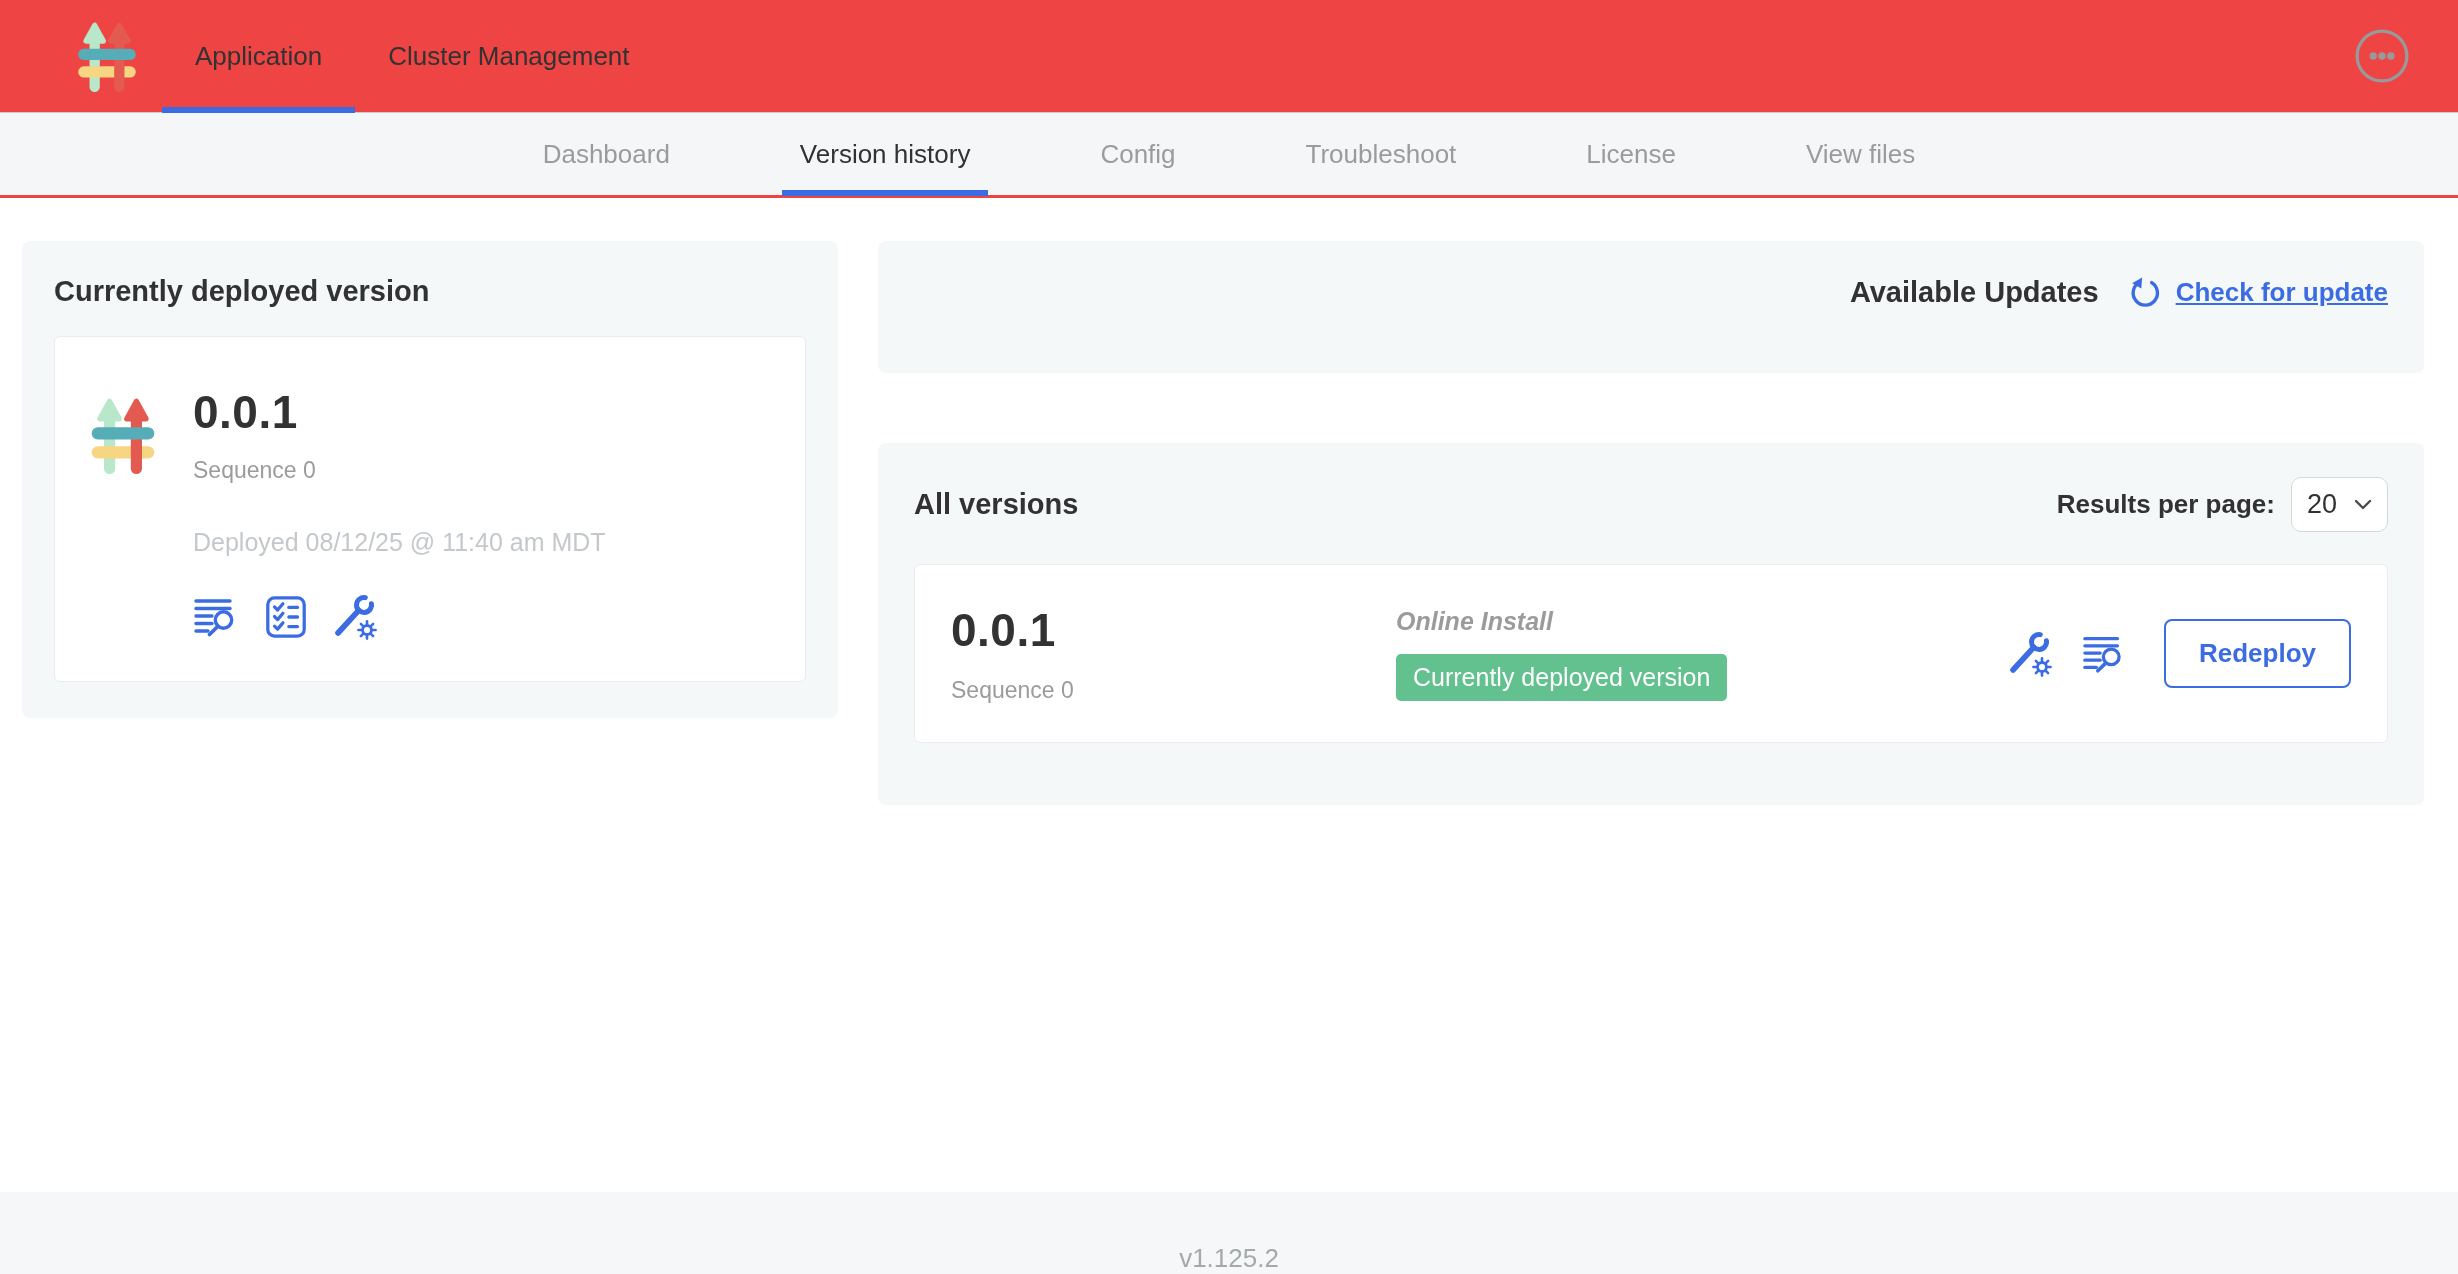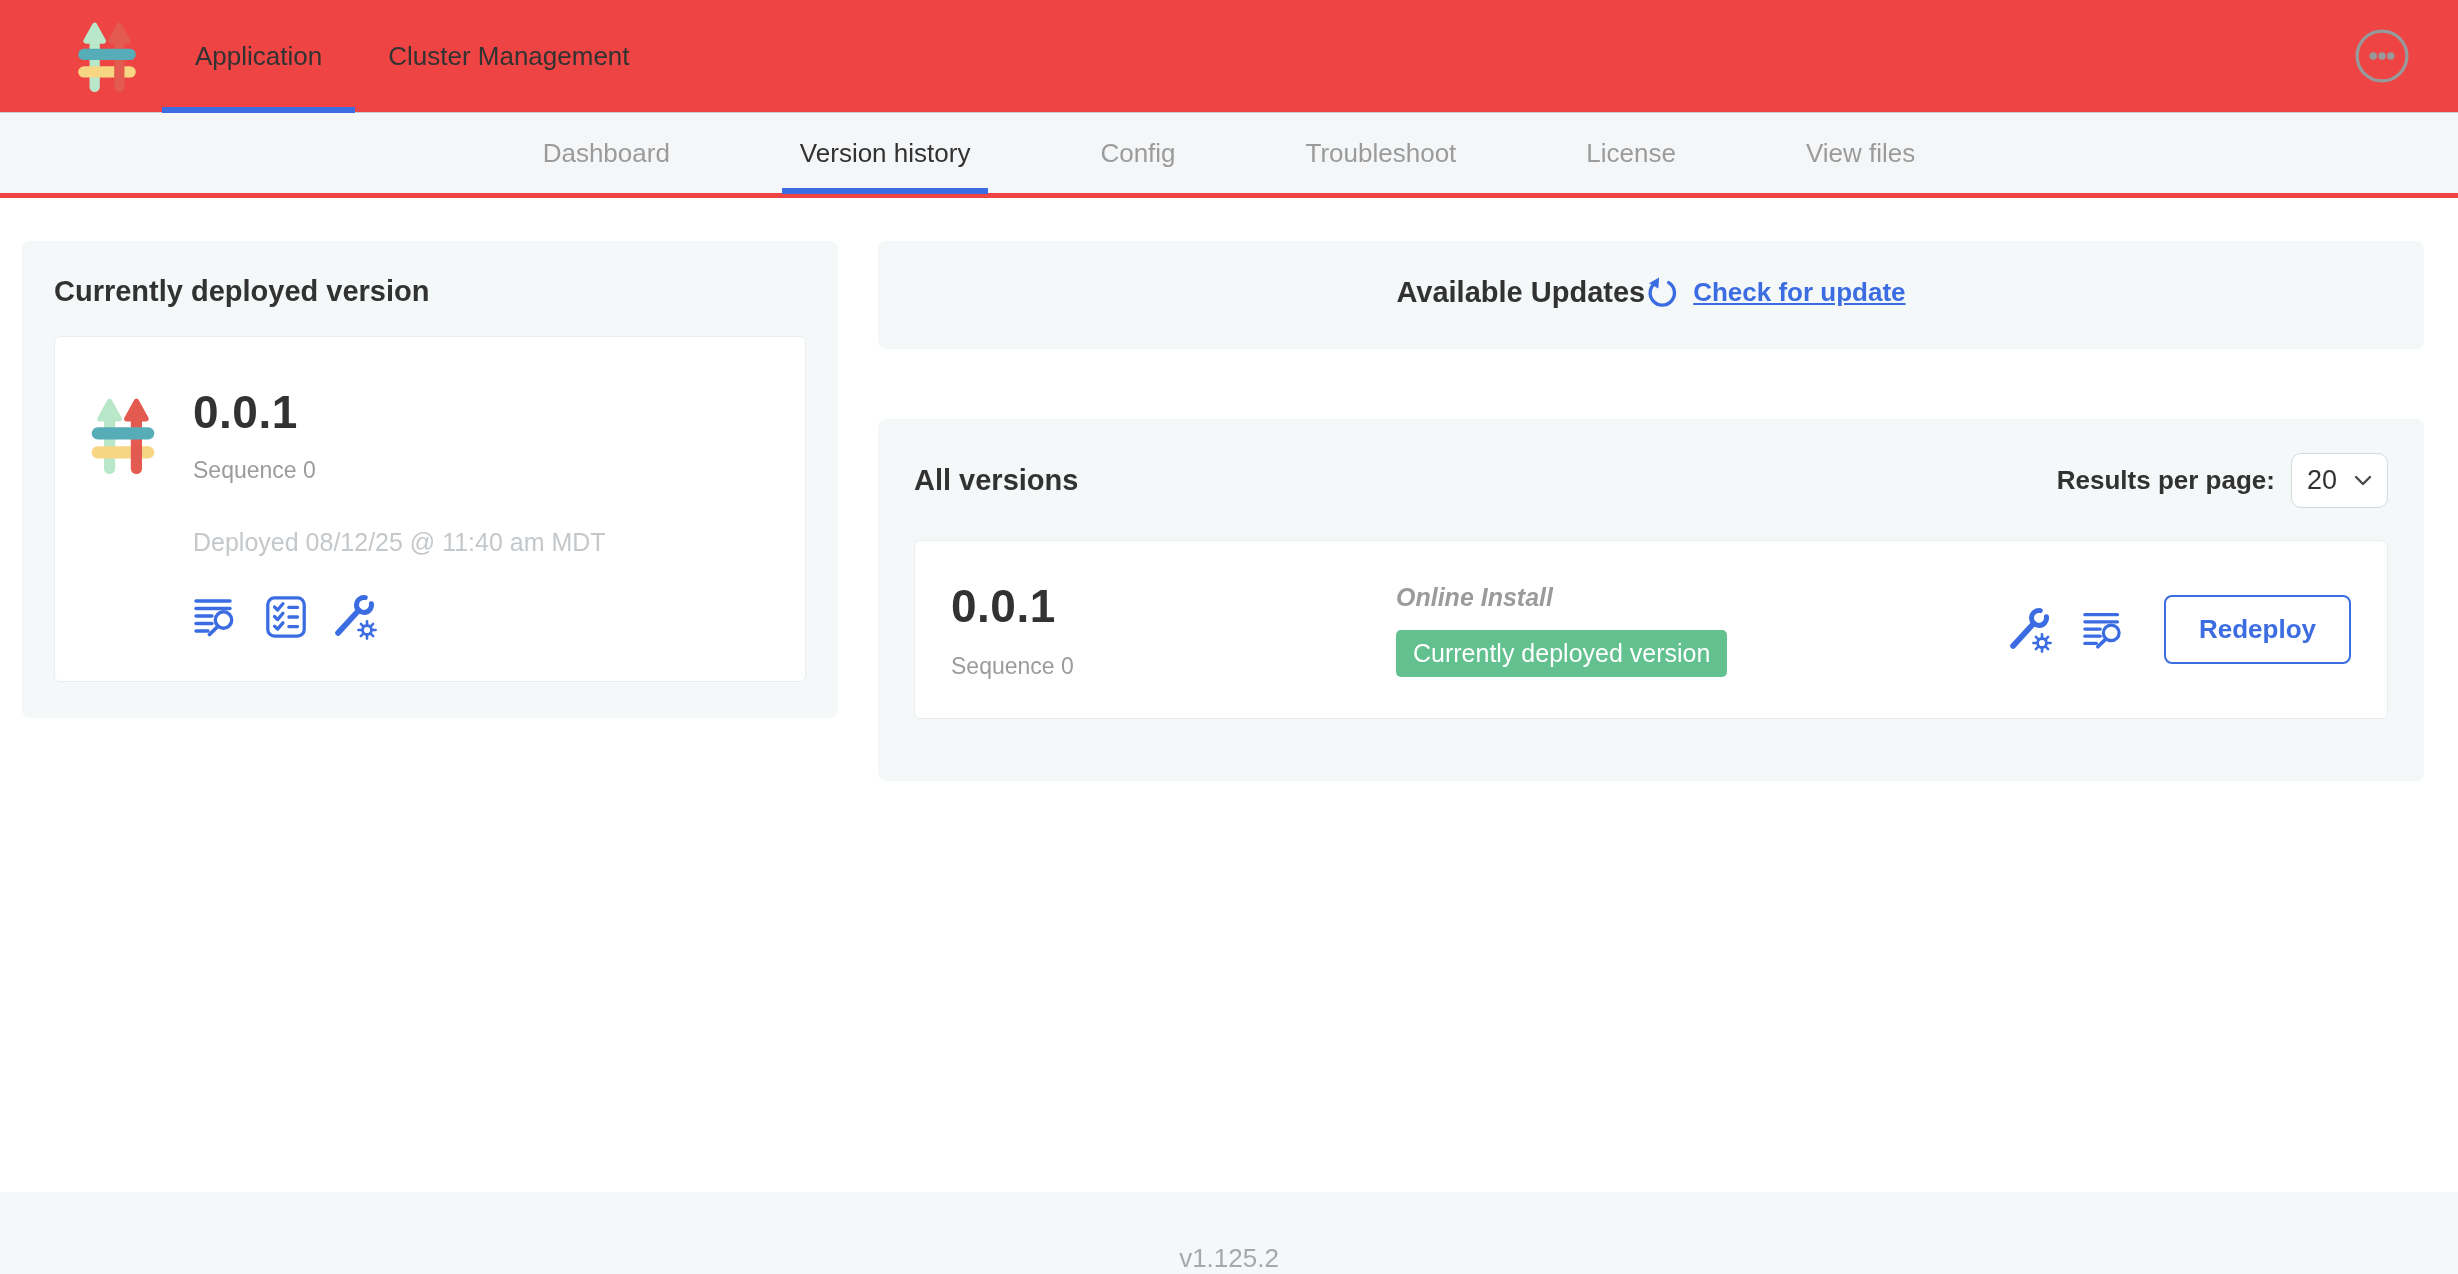--- a/index.html
+++ b/index.html
@@ -31,21 +31,21 @@
     background:#3b6ce1;
   }
   .menu-btn {
     margin-left:auto; align-self:center;
     width:56px; height:56px; padding:0; border:none; background:transparent; cursor:pointer;
   }
   
   .subnav {
     flex:0 0 85px; height:85px;
     background:#f4f6f8;
-    border-bottom:5px solid #ef4444;
+    border-bottom:3px solid #ef4444;
     display:flex; justify-content:center; gap:94px;
   }
   .subnav-tab {
     position:relative; display:flex; align-items:center;
     padding:0 18px; font-size:26px; color:#9b9b9b; cursor:pointer;
   }
   .subnav-tab.active { color:#323232; font-weight:500; }
   
   main {
     flex:1 1 auto;
@@ -62,21 +62,21 @@
   .cv-logo { width:76px; height:92px; flex:none; margin-top:18px; }
   .cv-info { margin-left:32px; }
   .cv-version { font-size:46px; font-weight:700; margin-top:14px; letter-spacing:.5px; }
   .cv-seq { font-size:23px; color:#9b9b9b; margin-top:18px; }
   .cv-deployed { font-size:25px; color:#c4c8cb; margin-top:44px; }
   .icon-row { margin-top:36px; display:flex; align-items:center; gap:22px; color:#3b6ce1; }
   .icon-row .ic { cursor:pointer; display:flex; }
   
   .right-col { flex:1 1 auto; display:flex; flex-direction:column; gap:70px; }
   .panel.updates { padding:34px 36px 28px 36px; }
-  .updates-head { display:flex; justify-content:center; align-items:center; margin-bottom:12px; }
+  .updates-head { display:flex; justify-content:flex-end; align-items:center; margin-bottom:36px;gap:29px; }
   .check-link { display:flex; align-items:center; gap:14px; color:#3b6ce1; font-size:26px; font-weight:600; cursor:pointer; }
   .check-link .lbl { text-decoration:underline; }
   .update-card { padding:28px 36px 34px 36px; display:flex; align-items:center; }
   .uc-version { font-size:46px; font-weight:700; letter-spacing:.5px; }
   .uc-released { margin-top:20px; font-size:25px; color:#a7abae; }
   .uc-released .strong { font-weight:700; }
   .deploy-btn {
     margin-left:auto; background:#3b6ce1; color:#fff;
     font-family:inherit; font-size:26px; font-weight:700;
     padding:18px 37px; border:none; border-radius:8px;

